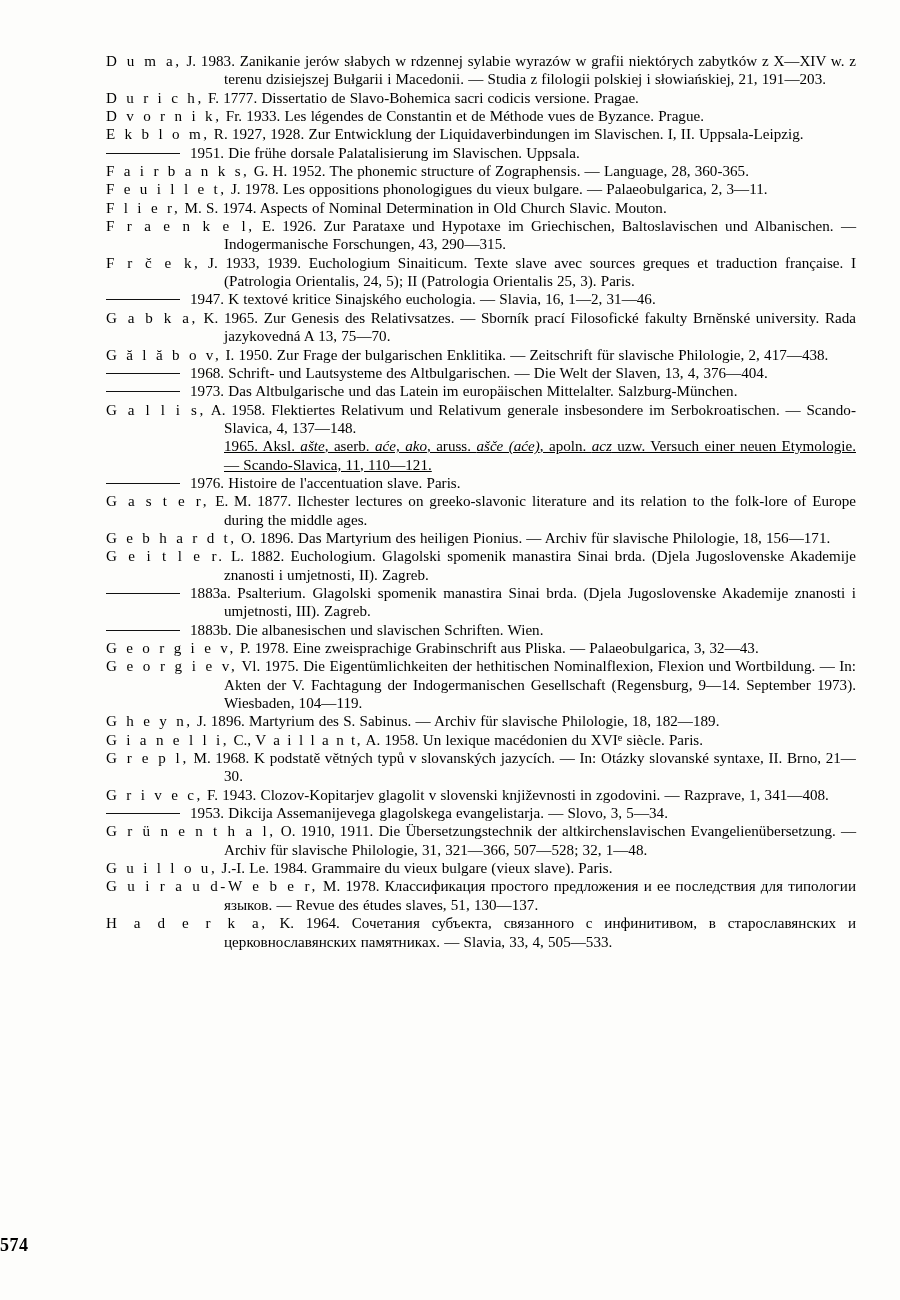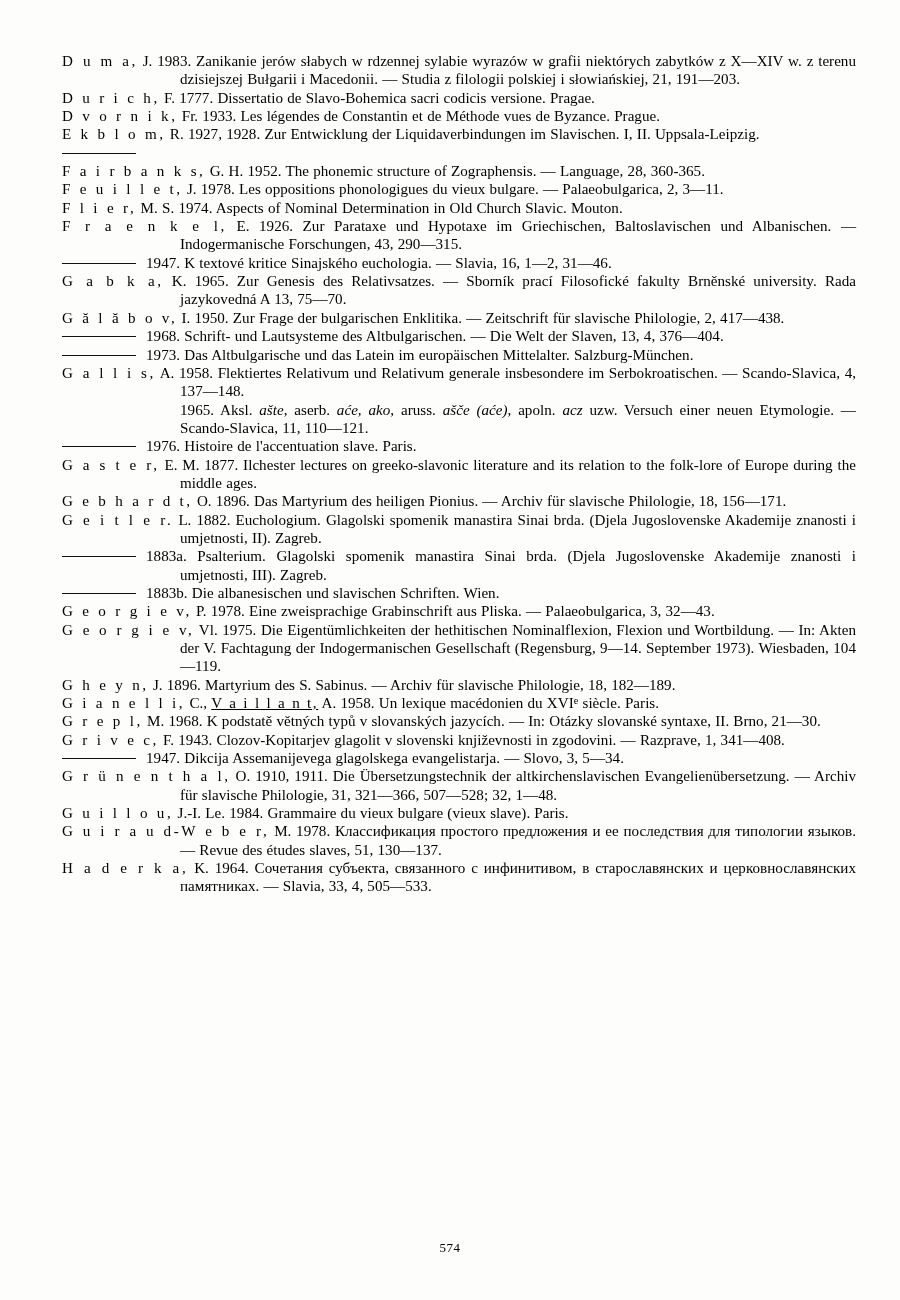--- a/index.html
+++ b/index.html
@@ -19,20 +19,21 @@
     position: relative;
     width: 900px;
     height: 1300px;
     box-sizing: border-box;
     padding: 52px 44px 0 62px;
     background: #fdfdfb;
   }
 
   #biblio {
     display: block;
+    margin-left: 44px;
   }
 
   
   .entry {
     position: relative;
     padding-left: 118px;
     text-indent: -118px;
     margin: 0 0 0 0;
     font-size: 15.1px;
     line-height: 18.35px;
@@ -40,30 +41,30 @@
     text-justify: inter-word;
     letter-spacing: 0.02px;
     word-spacing: 0.4px;
     -webkit-font-smoothing: none;
   }
 
   
   .entry.cont {
     padding-left: 118px;
     text-indent: 0;
+    text-decoration: underline;
   }
 
   
   .surname {
     letter-spacing: 2.6px;
     font-weight: 400;
   }
   .surname-tight {
     letter-spacing: 1.6px;
-    text-decoration: underline;
   }
 
   
   .repeat-rule {
     display: inline-block;
     width: 74px;
     border-bottom: 1.6px solid #111;
     vertical-align: 4px;
     margin-right: 10px;
     margin-left: 0;
@@ -77,61 +78,62 @@
     font-size: 0.68em;
     vertical-align: 0.42em;
     line-height: 0;
   }
 
   #page-number {
     position: absolute;
     left: 0;
     right: 0;
     bottom: 44px;
-    text-align: center;
-    font-size: 13px;
-    font-weight: normal;
+    text-align: left;
+    font-size: 18px;
+    font-weight: bold;
     letter-spacing: 0.5px;
   }
 </style>
 </head>
 <body>
 
 <div id="page">
 
   <div id="biblio">
       <p class="entry"><span class="surname">D u m a,</span><span> J. 1983. Zanikanie jerów słabych w rdzennej sylabie wyrazów w grafii niektórych zabytków z X—XIV w. z terenu dzisiejszej Bułgarii i Macedonii. — Studia z filologii polskiej i słowiańskiej, 21, 191—203.</span></p>
       <p class="entry"><span class="surname">D u r i c h,</span><span> F. 1777. Dissertatio de Slavo-Bohemica sacri codicis versione. Pragae.</span></p>
       <p class="entry"><span class="surname">D v o r n i k,</span><span> Fr. 1933. Les légendes de Constantin et de Méthode vues de Byzance. Prague.</span></p>
       <p class="entry"><span class="surname">E k b l o m,</span><span> R. 1927, 1928. Zur Entwicklung der Liquidaverbindungen im Slavischen. I, II. Uppsala-Leipzig.</span></p>
-      <p class="entry"><span class="repeat-rule"></span></p>
+      <p class="entry"><span class="repeat-rule"></span><span>1951. Die frühe dorsale Palatalisierung im Slavischen. Uppsala.</span></p>
       <p class="entry"><span class="surname">F a i r b a n k s,</span><span> G. H. 1952. The phonemic structure of Zographensis. — Language, 28, 360-365.</span></p>
       <p class="entry"><span class="surname">F e u i l l e t,</span><span> J. 1978. Les oppositions phonologigues du vieux bulgare. — Palaeobulgarica, 2, 3—11.</span></p>
       <p class="entry"><span class="surname">F l i e r,</span><span> M. S. 1974. Aspects of Nominal Determination in Old Church Slavic. Mouton.</span></p>
       <p class="entry"><span class="surname">F r a e n k e l,</span><span> E. 1926. Zur Parataxe und Hypotaxe im Griechischen, Baltoslavischen und Albanischen. — Indogermanische Forschungen, 43, 290—315.</span></p>
+      <p class="entry"><span class="surname">F r č e k,</span><span> J. 1933, 1939. Euchologium Sinaiticum. Texte slave avec sources greques et traduction française. I (Patrologia Orientalis, 24, 5); II (Patrologia Orientalis 25, 3). Paris.</span></p>
       <p class="entry"><span class="repeat-rule"></span><span>1947. K textové kritice Sinajského euchologia. — Slavia, 16, 1—2, 31—46.</span></p>
       <p class="entry"><span class="surname">G a b k a,</span><span> K. 1965. Zur Genesis des Relativsatzes. — Sborník prací Filosofické fakulty Brněnské university. Rada jazykovedná A 13, 75—70.</span></p>
       <p class="entry"><span class="surname">G ă l ă b o v,</span><span> I. 1950. Zur Frage der bulgarischen Enklitika. — Zeitschrift für slavische Philologie, 2, 417—438.</span></p>
       <p class="entry"><span class="repeat-rule"></span><span>1968. Schrift- und Lautsysteme des Altbulgarischen. — Die Welt der Slaven, 13, 4, 376—404.</span></p>
       <p class="entry"><span class="repeat-rule"></span><span>1973. Das Altbulgarische und das Latein im europäischen Mittelalter. Salzburg-München.</span></p>
       <p class="entry"><span class="surname">G a l l i s,</span><span> A. 1958. Flektiertes Relativum und Relativum generale insbesondere im Serbokroatischen. — Scando-Slavica, 4, 137—148.</span></p>
       <p class="entry cont"><span>1965. Aksl. </span><span class="ital">ašte</span><span>, aserb. </span><span class="ital">aće, ako</span><span>, aruss. </span><span class="ital">ašče (aće)</span><span>, apoln. </span><span class="ital">acz</span><span> uzw. Versuch einer neuen Etymologie. — Scando-Slavica, 11, 110—121.</span></p>
       <p class="entry"><span class="repeat-rule"></span><span>1976. Histoire de l'accentuation slave. Paris.</span></p>
       <p class="entry"><span class="surname">G a s t e r,</span><span> E. M. 1877. Ilchester lectures on greeko-slavonic literature and its relation to the folk-lore of Europe during the middle ages.</span></p>
       <p class="entry"><span class="surname">G e b h a r d t,</span><span> O. 1896. Das Martyrium des heiligen Pionius. — Archiv für slavische Philologie, 18, 156—171.</span></p>
       <p class="entry"><span class="surname">G e i t l e r.</span><span> L. 1882. Euchologium. Glagolski spomenik manastira Sinai brda. (Djela Jugoslovenske Akademije znanosti i umjetnosti, II). Zagreb.</span></p>
       <p class="entry"><span class="repeat-rule"></span><span>1883a. Psalterium. Glagolski spomenik manastira Sinai brda. (Djela Jugoslovenske Akademije znanosti i umjetnosti, III). Zagreb.</span></p>
       <p class="entry"><span class="repeat-rule"></span><span>1883b. Die albanesischen und slavischen Schriften. Wien.</span></p>
       <p class="entry"><span class="surname">G e o r g i e v,</span><span> P. 1978. Eine zweisprachige Grabinschrift aus Pliska. — Palaeobulgarica, 3, 32—43.</span></p>
       <p class="entry"><span class="surname">G e o r g i e v,</span><span> Vl. 1975. Die Eigentümlichkeiten der hethitischen Nominalflexion, Flexion und Wortbildung. — In: Akten der V. Fachtagung der Indogermanischen Gesellschaft (Regensburg, 9—14. September 1973). Wiesbaden, 104—119.</span></p>
       <p class="entry"><span class="surname">G h e y n,</span><span> J. 1896. Martyrium des S. Sabinus. — Archiv für slavische Philologie, 18, 182—189.</span></p>
       <p class="entry"><span class="surname">G i a n e l l i,</span><span> C., </span><span class="surname surname-tight">V a i l l a n t,</span><span> A. 1958. Un lexique macédonien du XVI</span><sup class="ordinal">e</sup><span> siècle. Paris.</span></p>
       <p class="entry"><span class="surname">G r e p l,</span><span> M. 1968. K podstatě větných typů v slovanských jazycích. — In: Otázky slovanské syntaxe, II. Brno, 21—30.</span></p>
       <p class="entry"><span class="surname">G r i v e c,</span><span> F. 1943. Clozov-Kopitarjev glagolit v slovenski književnosti in zgodovini. — Razprave, 1, 341—408.</span></p>
-      <p class="entry"><span class="repeat-rule"></span><span>1947. Dikcija Assemanijevega glagolskega evangelistarja. — Slovo, 3, 5—34.</span></p>
+      <p class="entry"><span class="repeat-rule"></span><span>1953. Dikcija Assemanijevega glagolskega evangelistarja. — Slovo, 3, 5—34.</span></p>
       <p class="entry"><span class="surname">G r ü n e n t h a l,</span><span> O. 1910, 1911. Die Übersetzungstechnik der altkirchenslavischen Evangelienübersetzung. — Archiv für slavische Philologie, 31, 321—366, 507—528; 32, 1—48.</span></p>
       <p class="entry"><span class="surname">G u i l l o u,</span><span> J.-I. Le. 1984. Grammaire du vieux bulgare (vieux slave). Paris.</span></p>
       <p class="entry"><span class="surname">G u i r a u d-W e b e r,</span><span> M. 1978. Классификация простого предложения и ее последствия для типологии языков. — Revue des études slaves, 51, 130—137.</span></p>
       <p class="entry"><span class="surname">H a d e r k a,</span><span> K. 1964. Сочетания субъекта, связанного с инфинитивом, в старославянских и церковнославянских памятниках. — Slavia, 33, 4, 505—533.</span></p>
     </div>
 
   <div id="page-number">574</div>
 
 </div>
 

